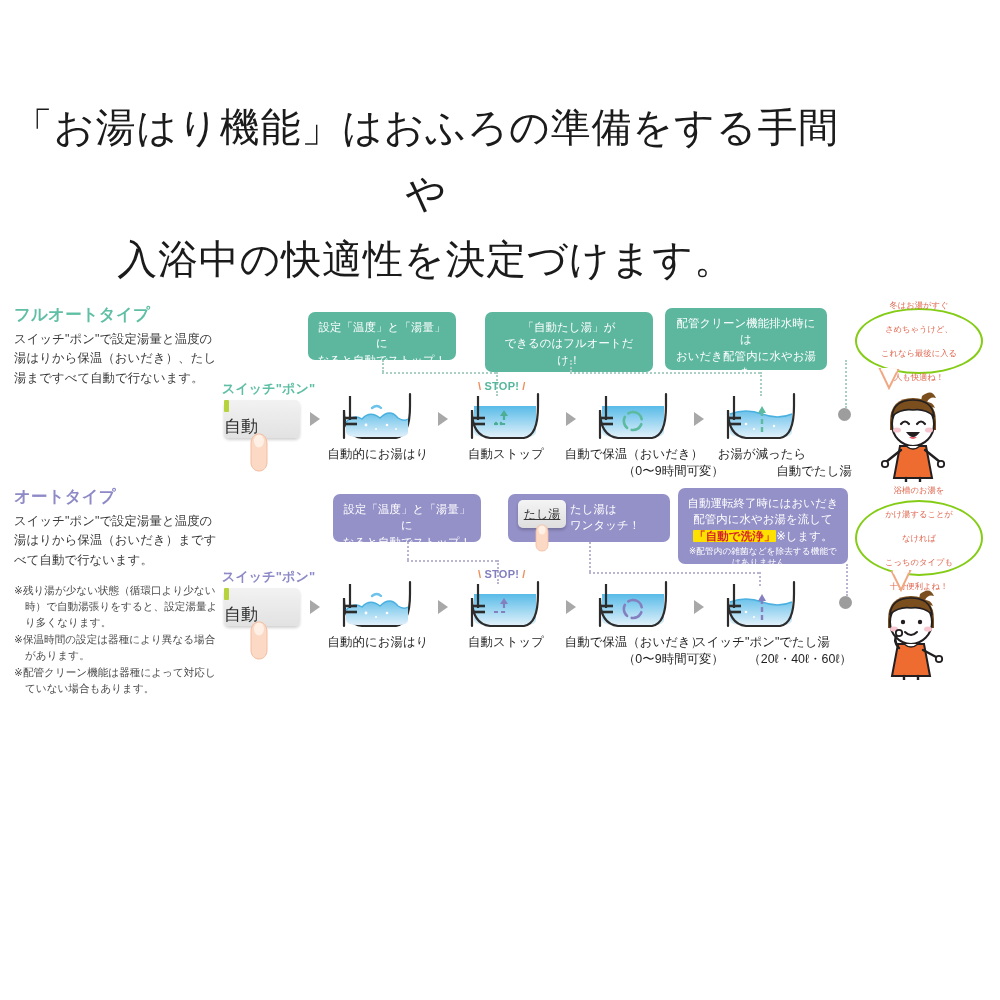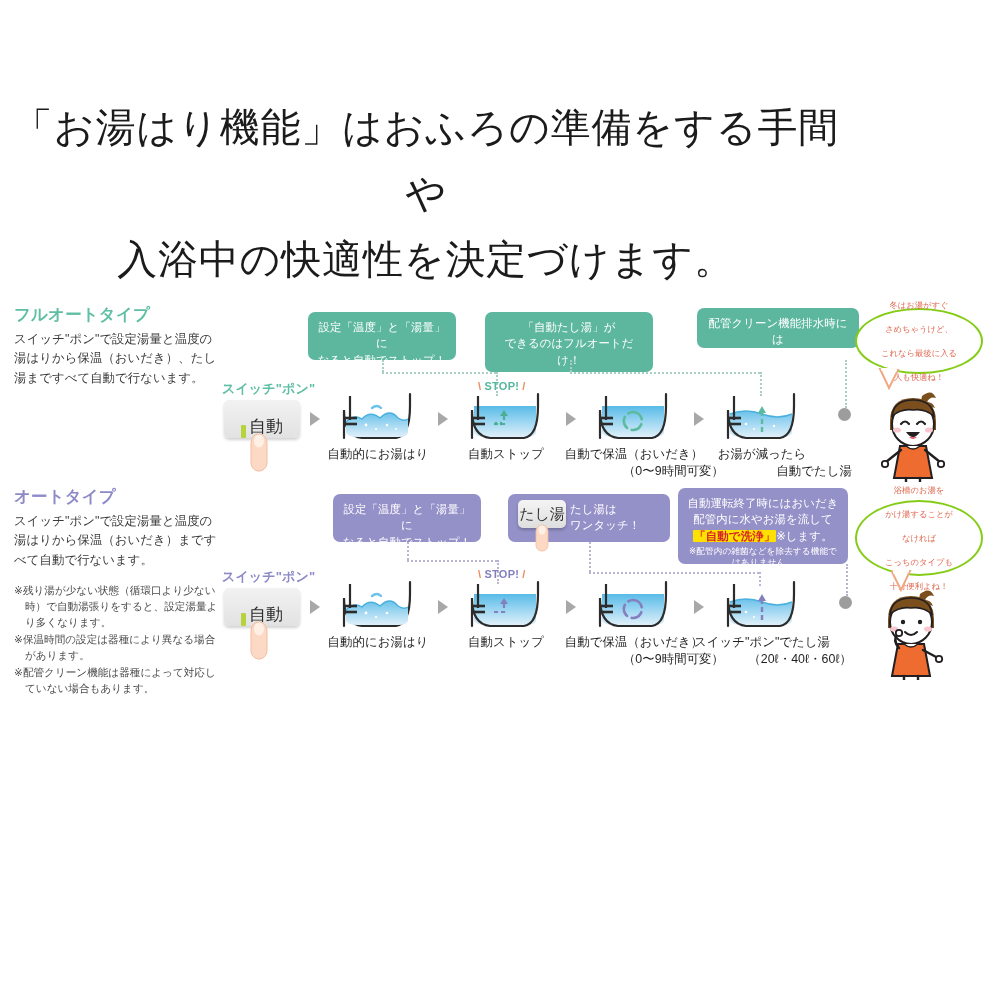--- a/index.html
+++ b/index.html
@@ -134,42 +134,44 @@
   .switch-label.teal { color: #5fbfa4; }
   .switch-label.purple { color: #8d8ac7; }
 
   .btn-auto {
     position: absolute;
     width: 76px; height: 38px;
     border-radius: 5px;
     background: linear-gradient(#f2f2f2, #e2e2e2);
     box-shadow: 0 2px 3px rgba(0,0,0,.18);
     display: flex;
-    align-items: flex-end;
+    align-items: flex-start;
     justify-content: center;
     gap: 3px;
     font-size: 17px;
     color: #2b2b2b;
     box-sizing: border-box;
+    flex-direction: column;
   }
   .btn-auto .led {
     width: 5px; height: 13px;
     background: #b6d23c;
     border-radius: 1px;
     display: inline-block;
   }
   .btn-tashiyu {
     position: absolute;
     width: 48px; height: 28px;
     border-radius: 5px;
     background: linear-gradient(#f4f4f4, #dedede);
     box-shadow: 0 2px 3px rgba(0,0,0,.22);
     display: flex; align-items: center; justify-content: center;
-    font-size: 15px; color: #333;
+    font-size: 12px; color: #333;
     box-sizing: border-box;
+    text-decoration: underline;
   }
   .finger { position: absolute; }
 
   
   .arrow {
     position: absolute;
     width: 0; height: 0;
     border-left: 10px solid #a8a8a8;
     border-top: 7px solid transparent;
     border-bottom: 7px solid transparent;
@@ -249,21 +251,21 @@
   <div class="callout green" style="left:308px; top:12px; width:148px; height:48px;">
     <div>設定「温度」と「湯量」に</div>
     <div>なると自動でストップ！</div>
   </div>
 
   <div class="callout green" style="left:485px; top:12px; width:168px; height:60px;">
     <div>「自動たし湯」が</div>
     <div>できるのはフルオートだけ！</div>
   </div>
 
-  <div class="callout green" style="left:665px; top:8px; width:162px; height:40px;margin-left:32px;">
+  <div class="callout green" style="left:665px; top:8px; width:162px; height:62px;">
     <div>配管クリーン機能排水時には</div>
     <div>おいだき配管内に水やお湯を</div>
     <div>自動で流します。</div>
   </div>
 
   <div class="dotv g" style="left:382px; top:60px; height:12px;"></div>
   <div class="doth g" style="left:382px; top:72px; width:114px;"></div>
   <div class="dotv g" style="left:496px; top:72px; height:24px;"></div>
 
   <div class="dotv g" style="left:570px; top:60px; height:12px;"></div>

